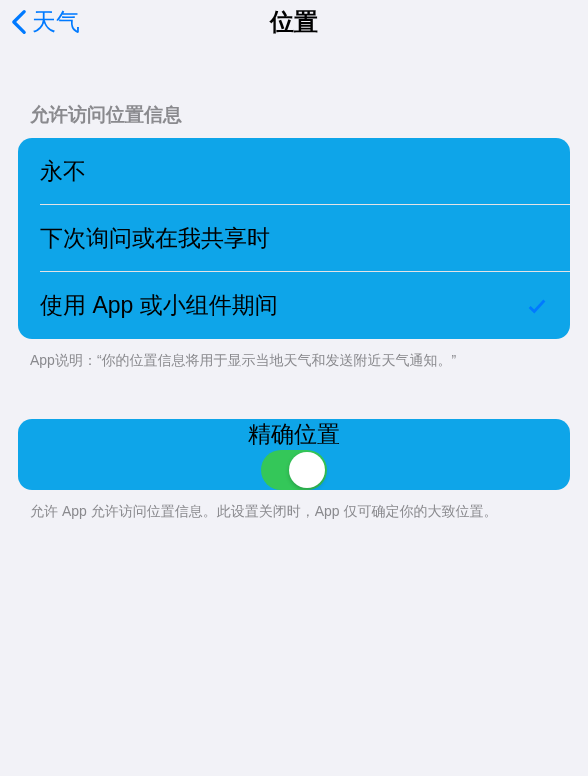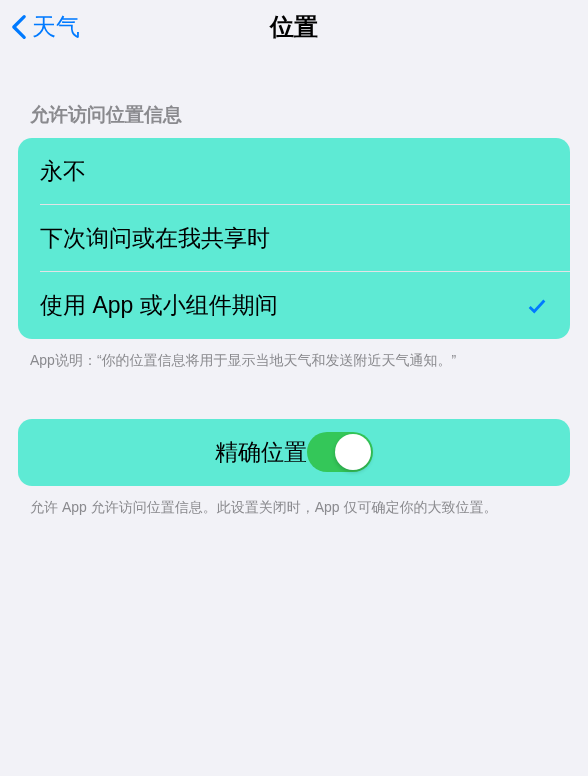--- a/index.html
+++ b/index.html
@@ -11,24 +11,24 @@
     body {
       width: 588px;
       height: 776px;
       background-color: #f2f2f7;
       font-family: -apple-system, "PingFang SC", "Helvetica Neue", Arial, sans-serif;
       overflow: hidden;
     }
     
     .nav-header {
       display: flex;
-      align-items: center;
+      align-items: flex-end;
       height: 54px;
       position: relative;
-      padding: 0 10px;
+      padding: 16px 10px;
     }
     
     .back-button {
       display: flex;
       align-items: center;
       color: #007aff;
       font-size: 24px;
       cursor: pointer;
     }
     
@@ -48,21 +48,21 @@
     }
     
     .section-header {
       font-size: 19px;
       color: #8a8a8e;
       padding: 48px 30px 10px 30px;
       font-weight: bold;
     }
     
     .list-group {
-      background-color: #5eead4;
+      background-color: #0ea5e9;
       border-radius: 14px;
       margin: 0 18px;
       overflow: hidden;
     }
     
     .list-item {
       display: flex;
       align-items: center;
       justify-content: space-between;
       padding: 0 22px;
@@ -101,23 +101,24 @@
       line-height: 1.4;
     }
     
     .section-spacer {
       height: 48px;
     }
     
     .toggle-row {
       display: flex;
       align-items: center;
-      justify-content: center;
+      justify-content: flex-end;
       padding: 0 22px;
       min-height: 67px;
+      flex-direction: column;
     }
     
     .toggle {
       width: 66px;
       height: 40px;
       background-color: #34c759;
       border-radius: 20px;
       position: relative;
       cursor: pointer;
     }

